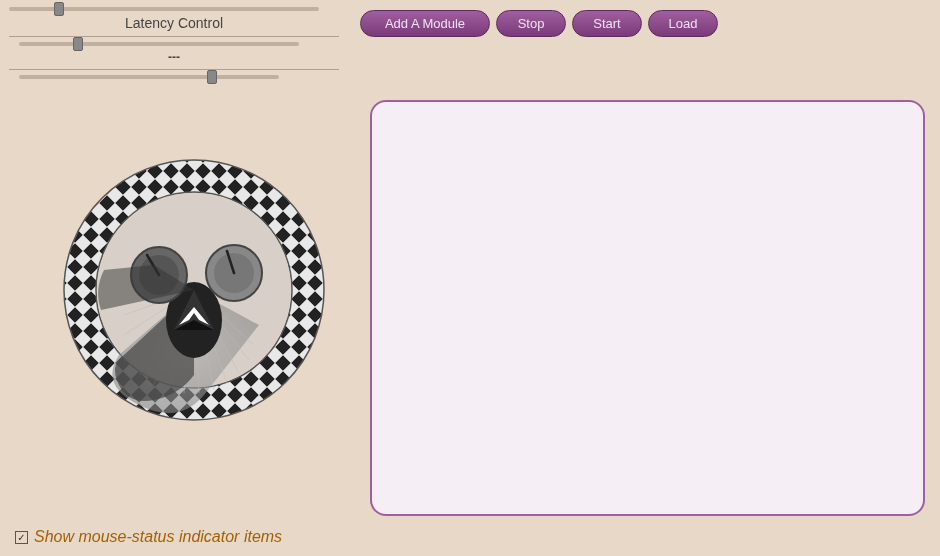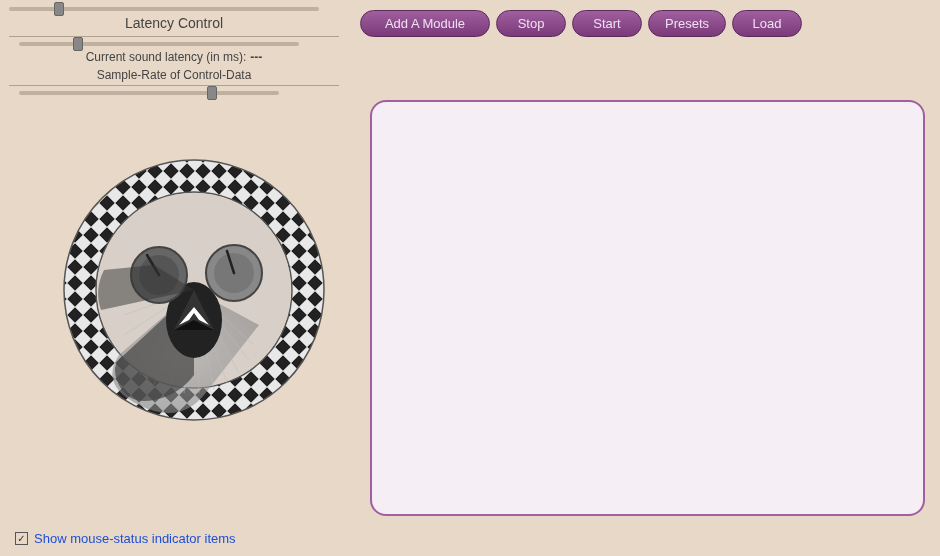--- a/index.html
+++ b/index.html
@@ -160,22 +160,23 @@
       justify-content: center;
       cursor: pointer;
     }
 
     .checkbox-check {
       color: #333;
       font-size: 10px;
     }
 
     .bottom-label {
-      color: #1d4ed8;
-      font-size: 13px;
+      color: #a16207;
+      font-size: 16px;
+      font-style: italic;
     }
 
     
     .separator {
       height: 1px;
       background: #b0a090;
       margin: 3px 5px;
     }
 
     .slider-row {
@@ -207,21 +208,20 @@
 </head>
 <body>
 
 <div class="app-container">
 
   <div class="toolbar">
     <div class="toolbar-row">
       <button class="btn btn-wide">Add A Module</button>
       <button class="btn">Stop</button>
       <button class="btn">Start</button>
-      <button class="btn">Presets</button>
       <button class="btn">Load</button>
     </div>
   </div>
 
   <div class="left-panel">
 
     <div class="slider-row">
       <input type="range" class="slider-horiz" value="15" min="0" max="100" style="width: 310px;">
     </div>
 
@@ -229,25 +229,23 @@
       <div class="title-text">Latency Control</div>
     </div>
 
     <div class="separator"></div>
 
     <div class="slider-row">
       <input type="range" class="slider-horiz" value="20" min="0" max="100" style="width: 280px; margin-left: 10px;">
     </div>
 
     <div class="info-row">
-      <span class="info-text">Current sound latency (in ms):</span>
       <span class="info-text" style="font-weight:bold;">---</span>
     </div>
 
-    <div class="info-text">Sample-Rate of Control-Data</div>
 
     <div class="separator"></div>
 
     <div class="slider-row">
       <input type="range" class="slider-horiz" value="75" min="0" max="100" style="width: 260px; margin-left: 10px;">
     </div>
 
     <div class="gauge-container">
       <svg class="gauge-svg" viewBox="0 0 270 270" xmlns="http://www.w3.org/2000/svg">
 

